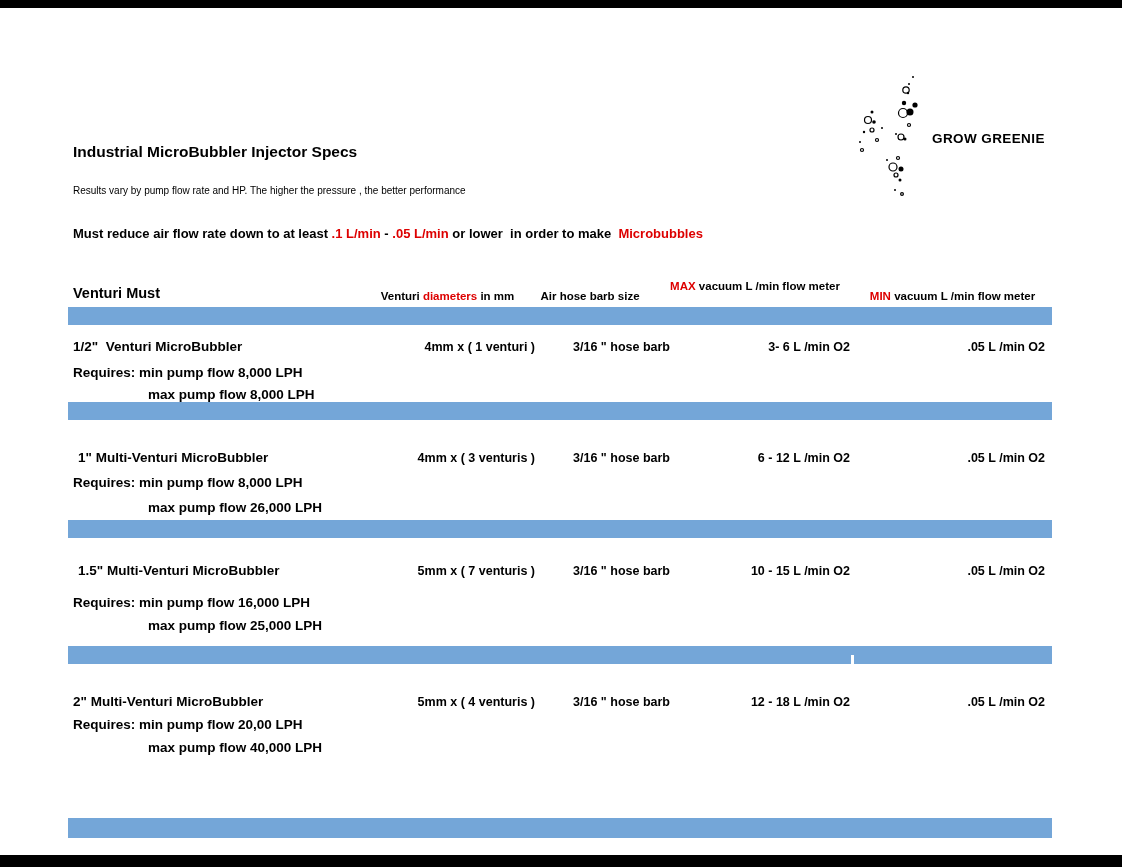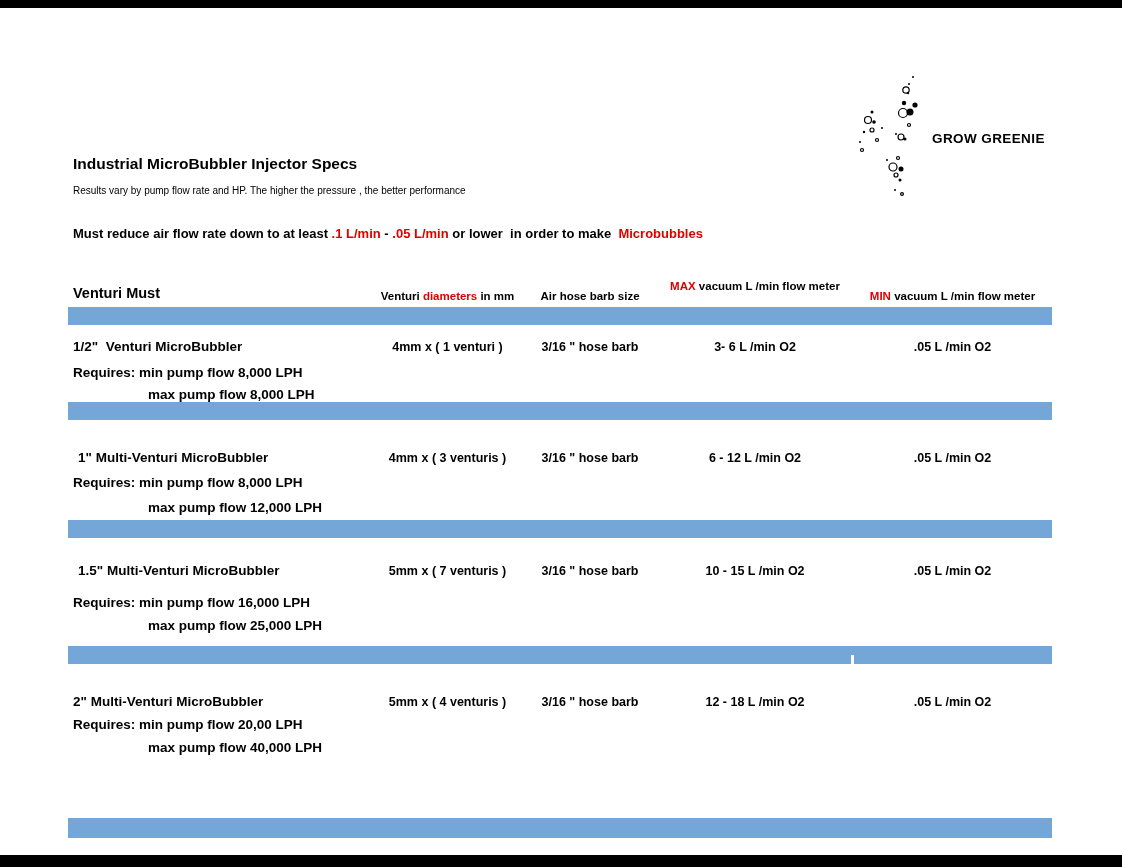--- a/index.html
+++ b/index.html
@@ -1,28 +1,28 @@
 <!DOCTYPE html>
 <html><head>
 <meta charset="utf-8">
 <style>
   html,body{margin:0;padding:0;background:#fff;}
   body{width:1122px;height:867px;overflow:hidden;position:relative;
        font-family:"Liberation Sans","DejaVu Sans",sans-serif;color:#000;}
   .abs{position:absolute;white-space:pre;}
   .black-strip{position:absolute;left:0;width:1122px;background:#000;}
   .blue-bar{position:absolute;left:68px;width:984px;height:18px;background:#74a6d8;}
-  .title{font-size:15.5px;font-weight:bold;margin-top:12px;}
+  .title{font-size:15.5px;font-weight:bold;}
   .subtitle{font-size:10px;font-weight:400;}
   .warning{font-size:13px;font-weight:bold;}
   .red{color:#dd0000;}
   .venturi-size{font-size:14.5px;font-weight:bold;}
   .colhead{font-size:11.5px;font-weight:bold;text-align:center;}
   .rowname{font-size:13.5px;font-weight:bold;}
-  .cell{font-size:12.5px;font-weight:bold;text-align:center;position:absolute;white-space:pre;}
+  .cell{font-size:12.5px;font-weight:bold;text-align:right;position:absolute;white-space:pre;}
   .c2{left:360px;width:175px;}
   .c3{left:510px;width:160px;}
   .c4{left:660px;width:190px;}
   .c5{left:860px;width:185px;}
   .logo-text{font-size:13.5px;font-weight:bold;letter-spacing:.4px;}
   .notch{position:absolute;background:#fff;}
 </style>
 </head>
 <body>
 
@@ -89,21 +89,21 @@
   <div class="abs rowname" style="left:148px;top:387px;">max pump flow 8,000 LPH</div>
   <div class="cell c2" style="top:340px;">4mm x ( 1 venturi )</div>
   <div class="cell c3" style="top:340px;">3/16 " hose barb</div>
   <div class="cell c4" style="top:340px;">3- 6 L /min O2</div>
   <div class="cell c5" style="top:340px;">.05 L /min O2</div>
 </div>
 
 <div>
   <div class="abs rowname" style="left:78px;top:450px;">1" Multi-Venturi MicroBubbler</div>
   <div class="abs rowname" style="left:73px;top:475px;">Requires: min pump flow 8,000 LPH</div>
-  <div class="abs rowname" style="left:148px;top:500px;">max pump flow 12,000 LPH</div>
+  <div class="abs rowname" style="left:148px;top:500px;">max pump flow 26,000 LPH</div>
   <div class="cell c2" style="top:451px;">4mm x ( 3 venturis )</div>
   <div class="cell c3" style="top:451px;">3/16 " hose barb</div>
   <div class="cell c4" style="top:451px;">6 - 12 L /min O2</div>
   <div class="cell c5" style="top:451px;">.05 L /min O2</div>
 </div>
 
 <div>
   <div class="abs rowname" style="left:78px;top:563px;">1.5" Multi-Venturi MicroBubbler</div>
   <div class="abs rowname" style="left:73px;top:595px;">Requires: min pump flow 16,000 LPH</div>
   <div class="abs rowname" style="left:148px;top:618px;">max pump flow 25,000 LPH</div>

